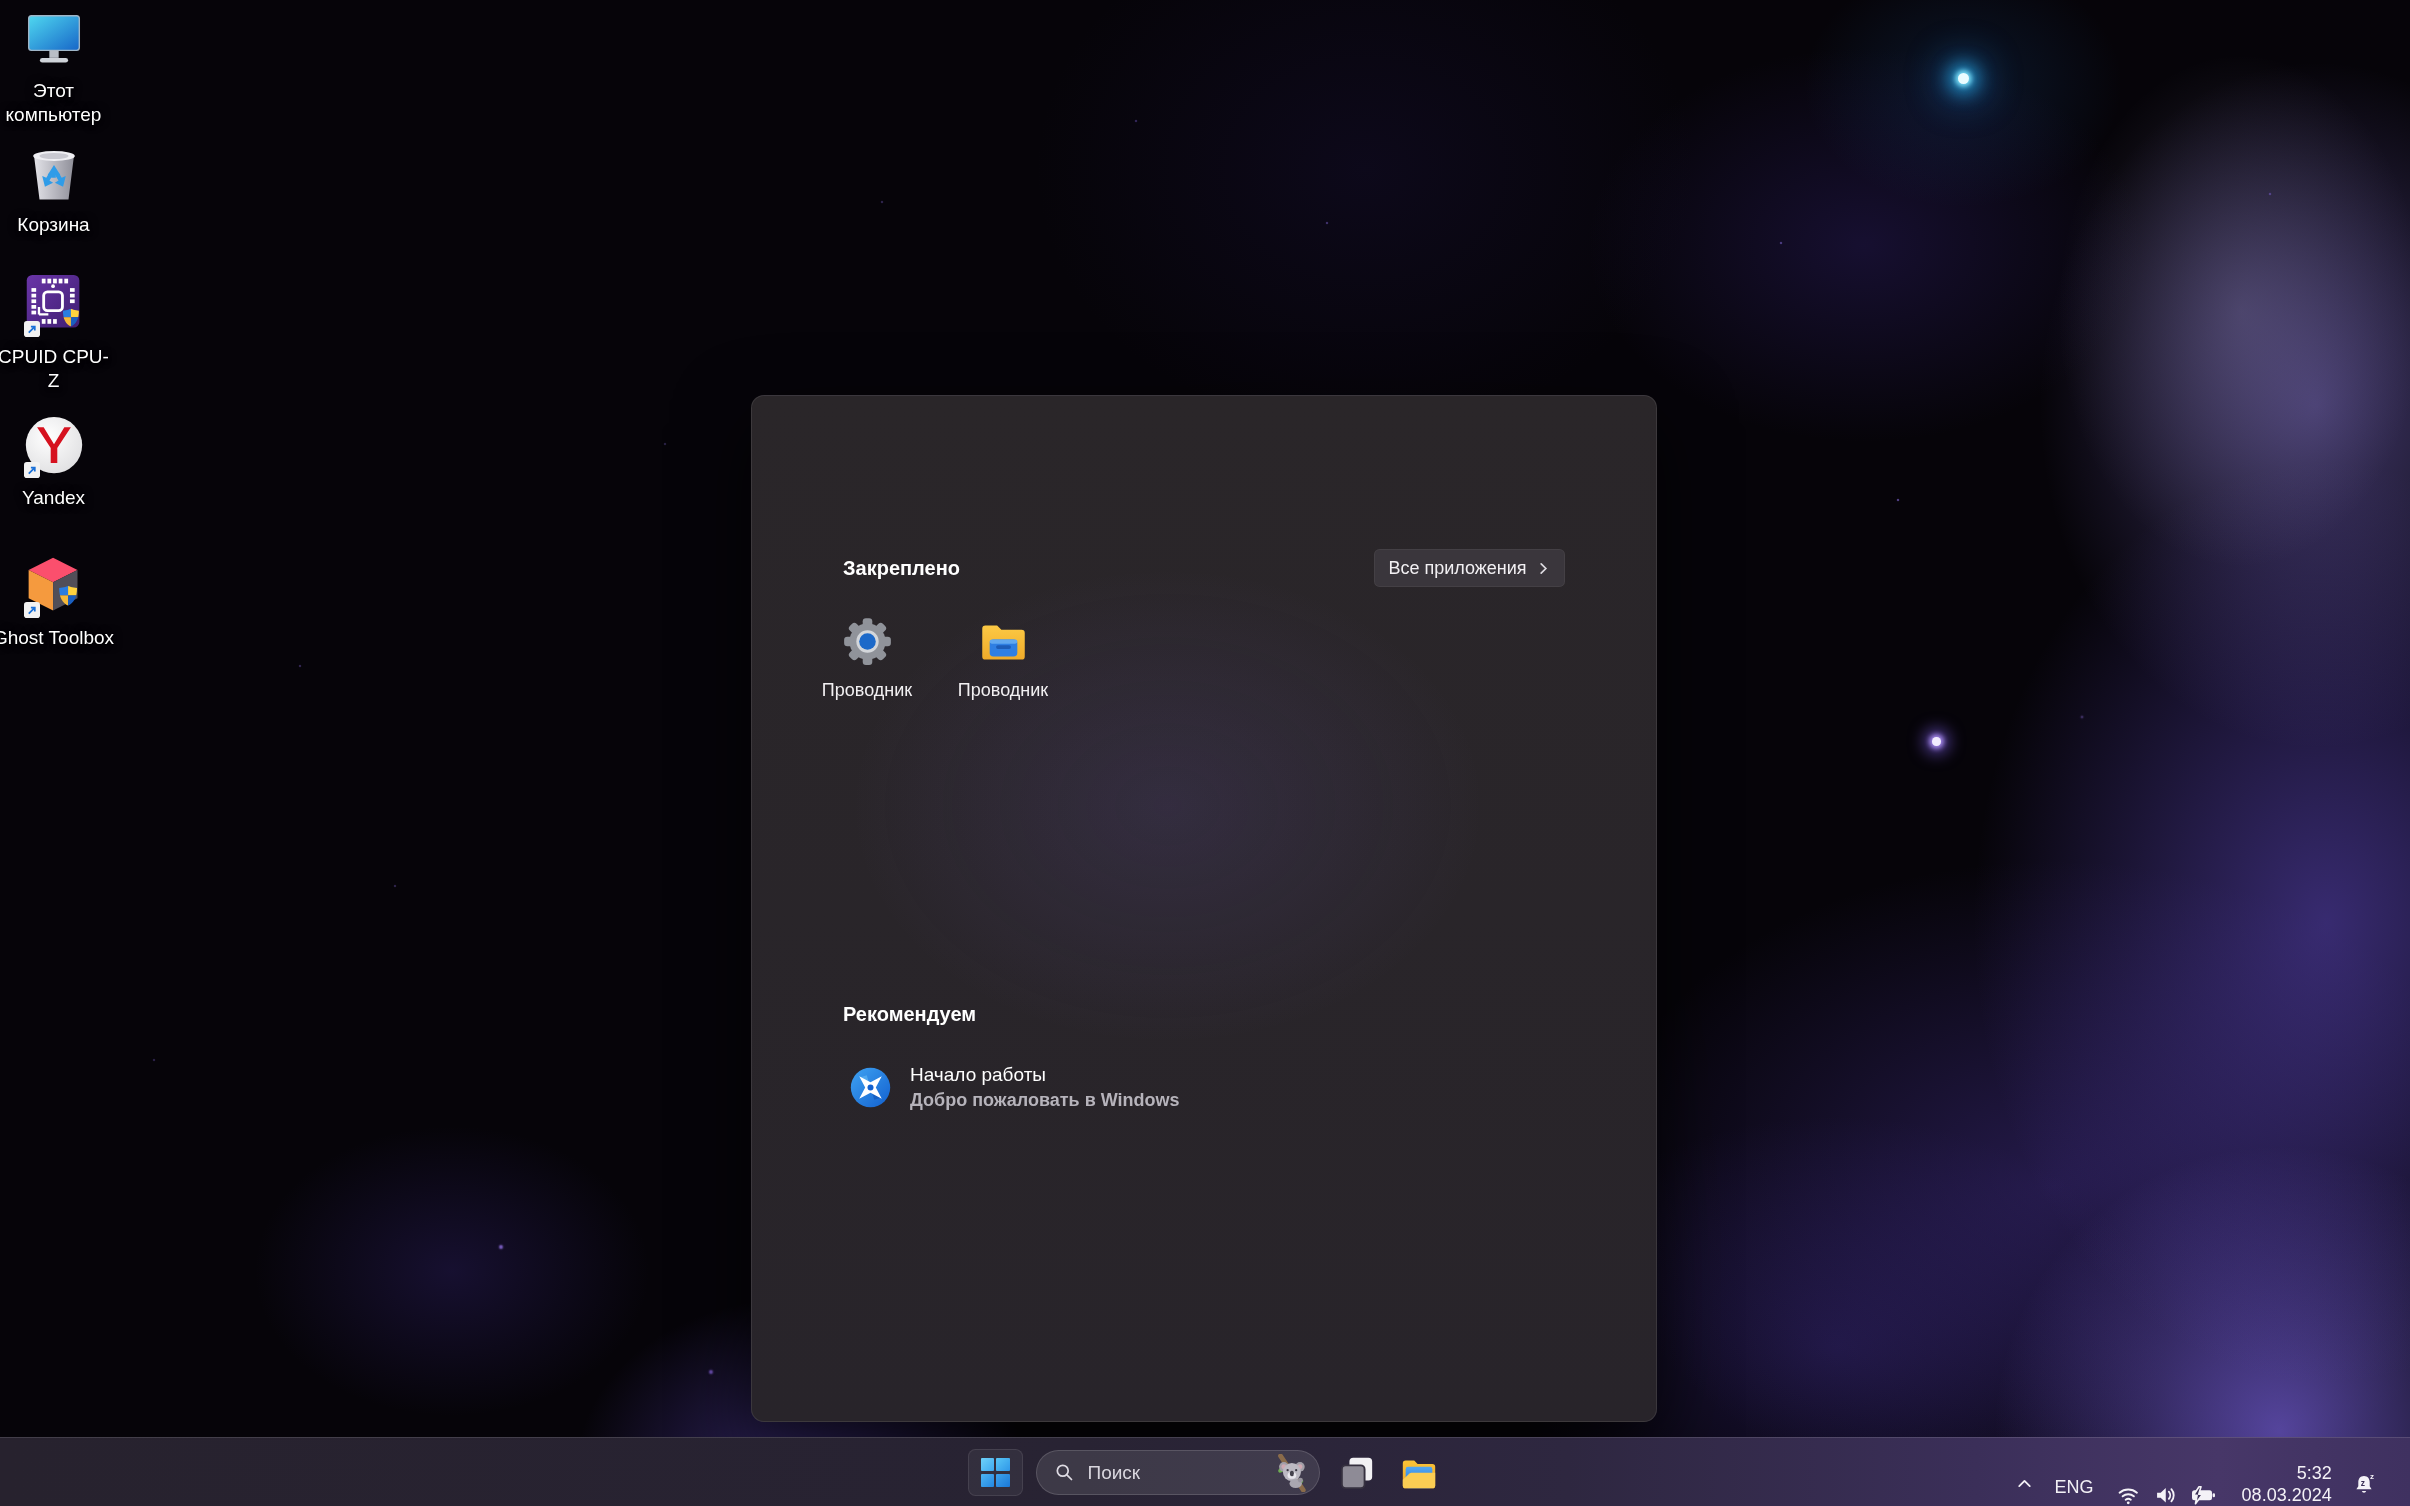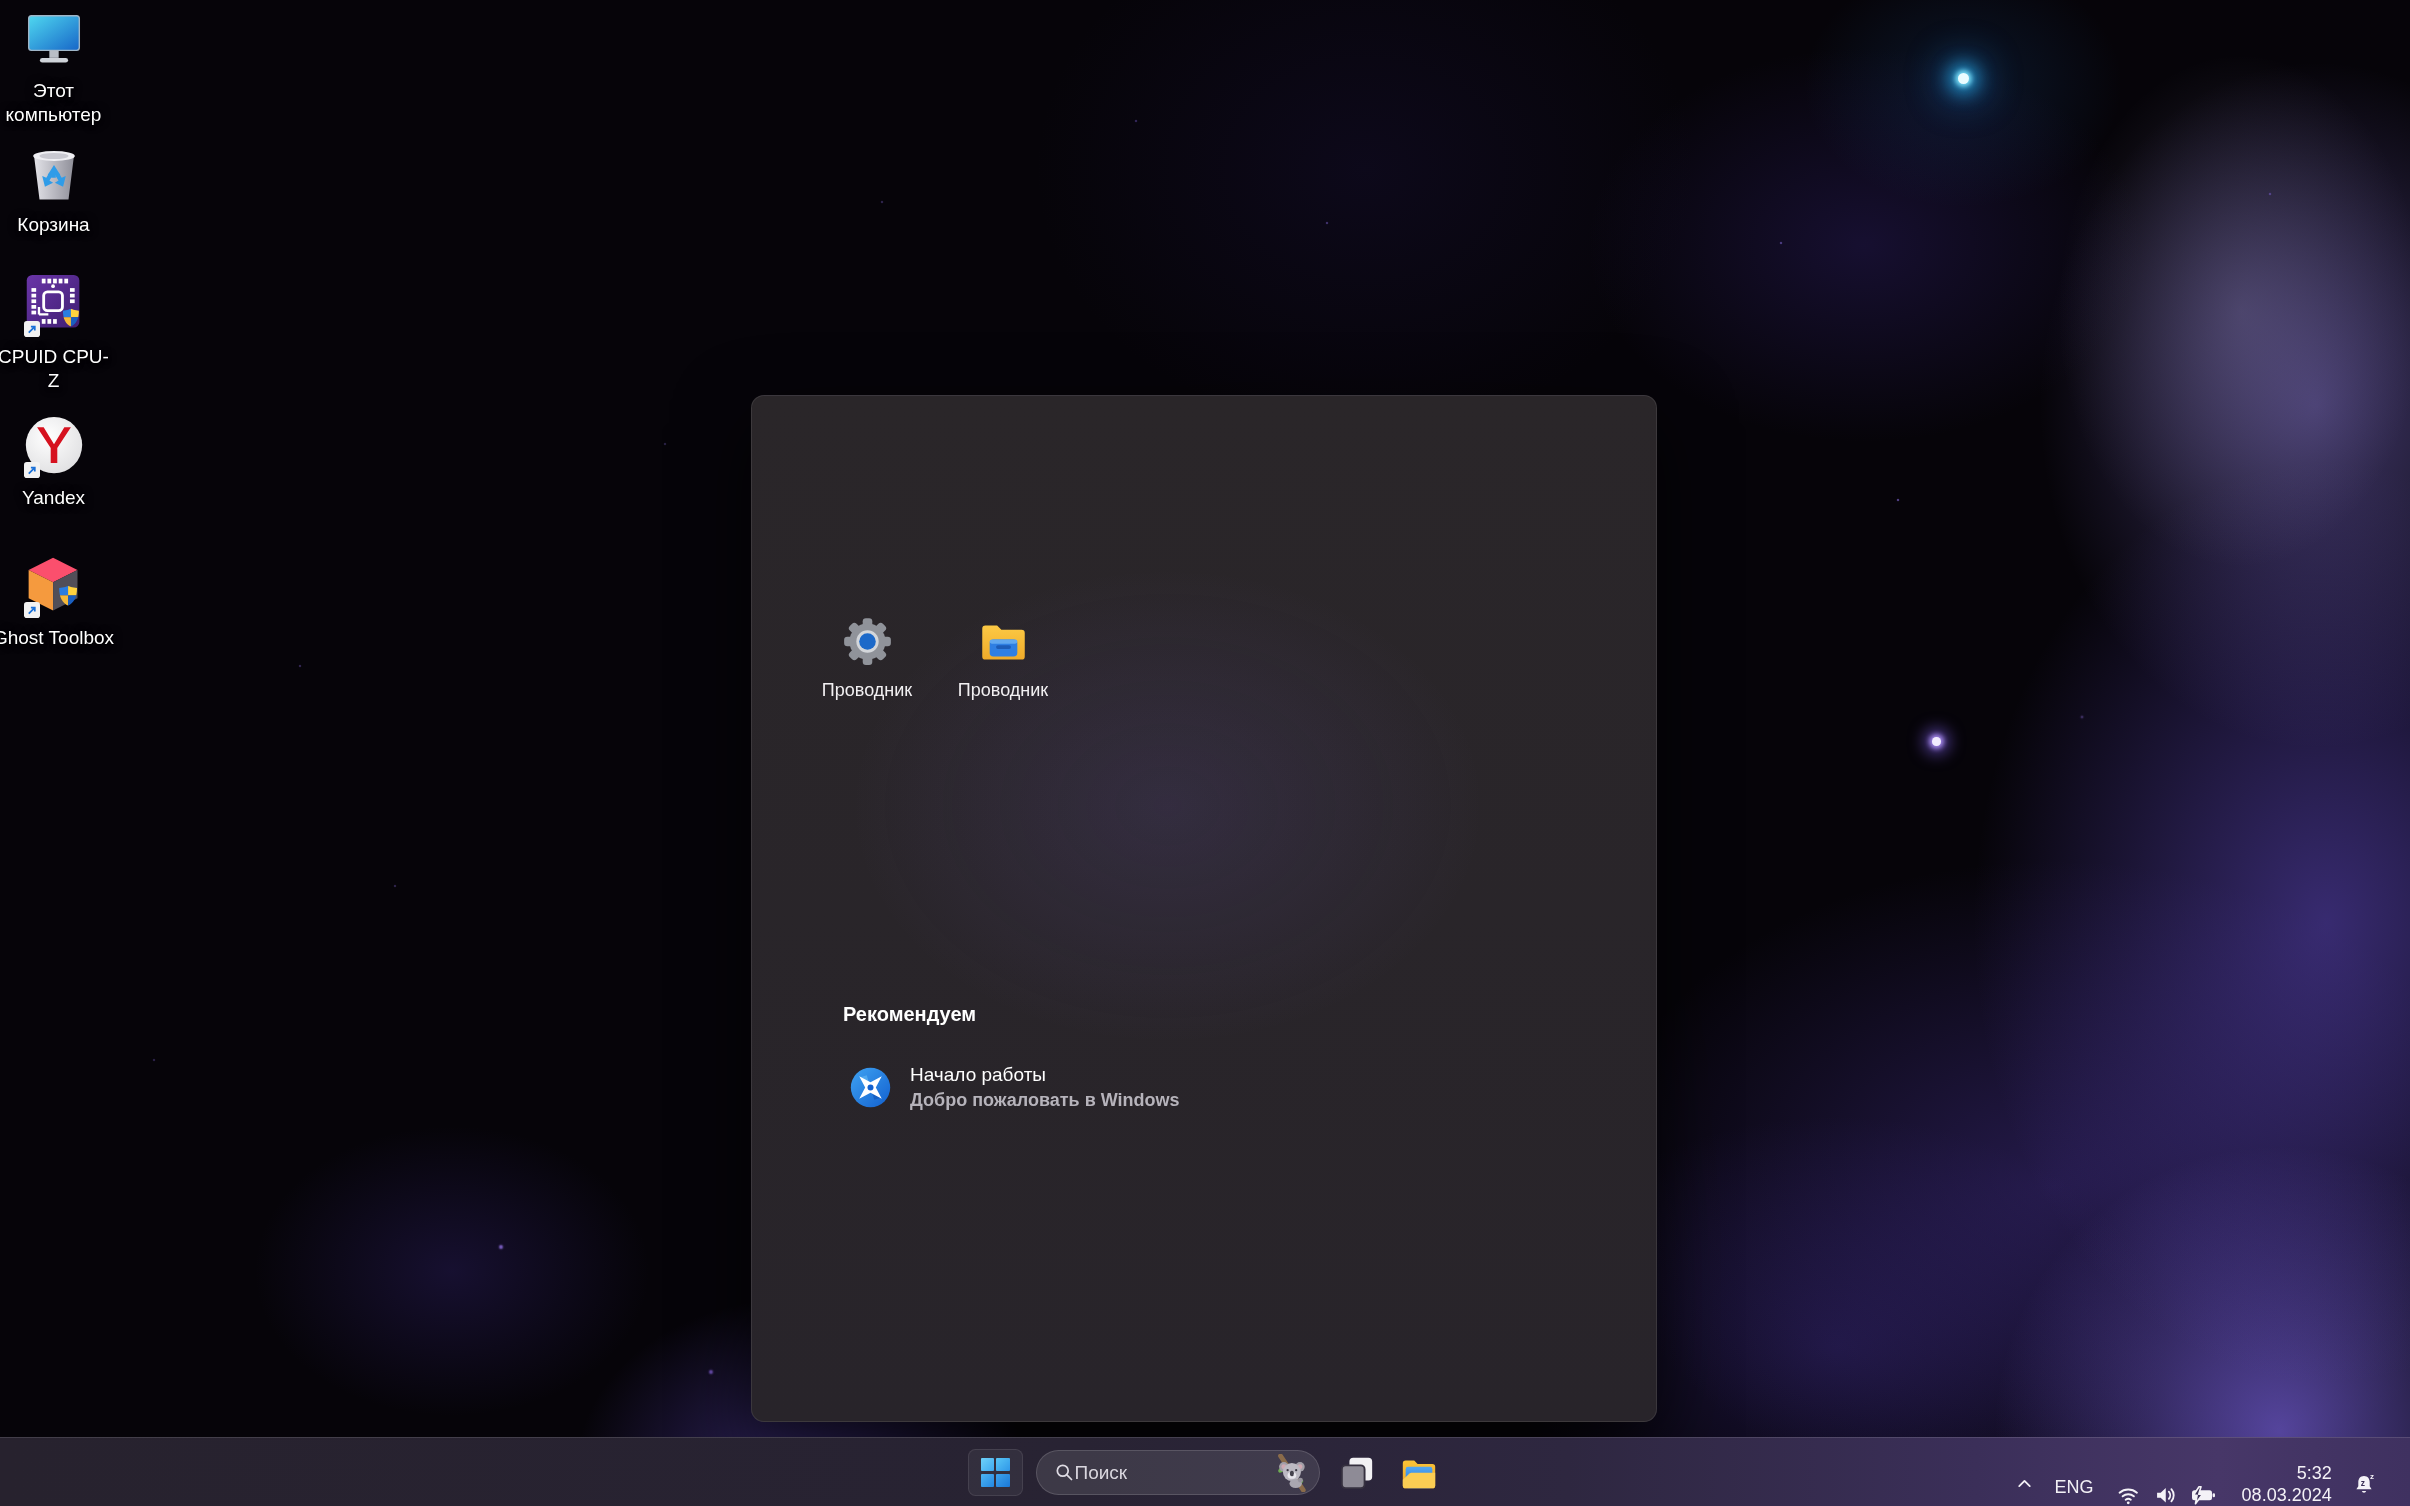--- a/index.html
+++ b/index.html
@@ -143,21 +143,21 @@
   .win-logo { width:29px; height:29px; display:grid; grid-template-columns:1fr 1fr; grid-template-rows:1fr 1fr; gap:2.8px; }
   .win-logo span { border-radius:0.9px; }
   .win-logo .p1 { background:linear-gradient(135deg,#6fd1f8,#3fa9ef); }
   .win-logo .p2 { background:linear-gradient(135deg,#58c6f6,#2f97e8); }
   .win-logo .p3 { background:linear-gradient(135deg,#4db4f2,#2387e2); }
   .win-logo .p4 { background:linear-gradient(135deg,#3da3ec,#1a78d8); }
 
   .tb-search {
     width:284px; height:45px; border-radius:22.6px;
     background:rgba(255,255,255,0.10); border:0.9px solid rgba(255,255,255,0.14);
-    display:flex; align-items:center; gap:0; padding:0 7.5px 0 17px; position:relative;
+    display:flex; align-items:center; gap:13px; padding:0 7.5px 0 17px; position:relative;
   }
   .tb-search input {
     flex:1; background:transparent; border:none; outline:none;
     font-family:inherit; font-size:19px; color:#d9d6de; min-width:0;
   }
   .tb-search input::placeholder { color:#d9d6de; }
   .tb-icon-btn { width:49px; height:47px; border-radius:7.5px; display:flex; align-items:center; justify-content:center; }
 
   .tray {
     position:absolute; right:0; top:0; height:100%;
@@ -312,20 +312,29 @@
           <path d="M2 10 L9 3 M4.5 3 H9 V7.5" stroke="#1a70d8" stroke-width="2" fill="none"></path>
         </svg>
     </div>
   </div>
   <div class="dlabel">Ghost Toolbox</div>
 </div>
 
 <div class="start-menu">
 
 
+  <div class="section-row">
+    <div class="section-title">Закреплено</div>
+    <div class="all-apps-btn">
+      <span>Все приложения</span>
+      <svg width="15" height="15" viewBox="0 0 16 16">
+          <path d="M5.5 3 L10.5 8 L5.5 13" stroke="#dddbe0" stroke-width="1.8" fill="none" stroke-linecap="round"></path>
+        </svg>
+    </div>
+  </div>
 
   <div class="pinned-grid">
     <div class="pin-tile">
       <span>
         <svg width="51" height="51" viewBox="0 0 48 48">
           <g fill="#90939a">
             <rect x="19.5" y="2" width="9" height="44" rx="3"></rect>
             <rect x="19.5" y="2" width="9" height="44" rx="3" transform="rotate(45 24 24)"></rect>
             <rect x="19.5" y="2" width="9" height="44" rx="3" transform="rotate(90 24 24)"></rect>
             <rect x="19.5" y="2" width="9" height="44" rx="3" transform="rotate(135 24 24)"></rect>

